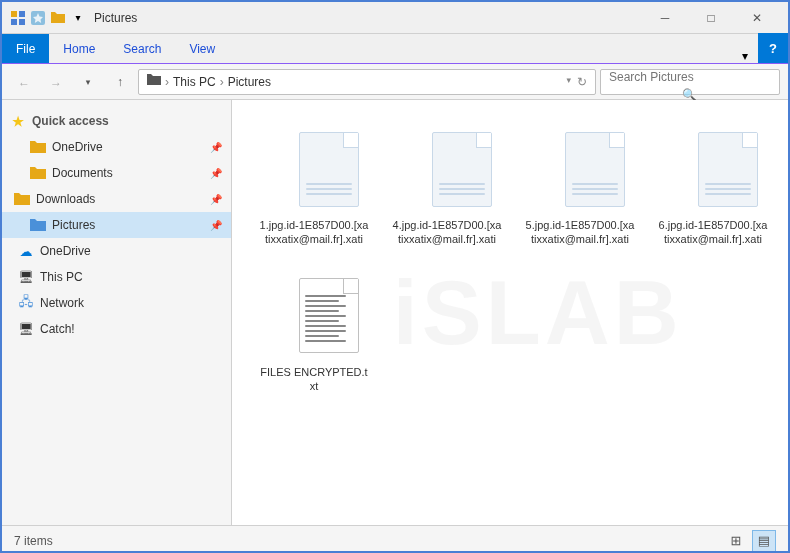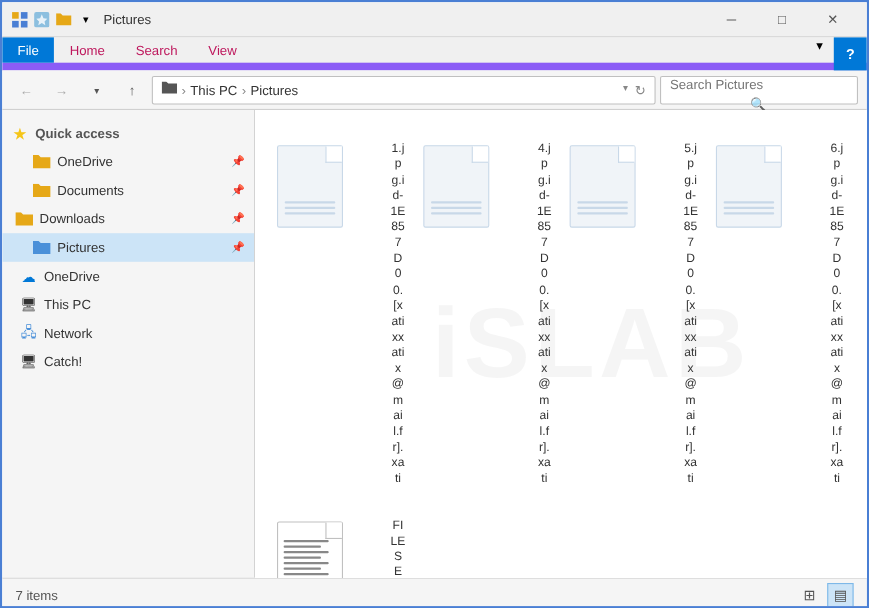--- a/index.html
+++ b/index.html
@@ -58,31 +58,31 @@
       justify-content: center;
       font-size: 12px;
       color: #555;
     }
 
     
     .menu-bar {
       background: #f0f0f0;
       height: 30px;
       display: flex;
-      align-items: flex-start;
-      border-bottom: 7px solid #8b5cf6;
+      align-items: flex-end;
+      border-bottom: 1px solid #8b5cf6;
     }
     .menu-tab {
       padding: 0 14px;
       height: 100%;
       display: flex;
       align-items: center;
       cursor: pointer;
       font-size: 12px;
-      color: #be185d;
+      color: #1d4ed8;
     }
     .menu-tab.active {
       background: #0078d7;
       color: #fff;
     }
     .menu-chevron {
       margin-left: auto;
       padding: 0 10px;
       display: flex;
       align-items: center;
@@ -225,26 +225,26 @@
       position: relative;
     }
     .file-grid {
       display: grid;
       grid-template-columns: repeat(4, 1fr);
       gap: 8px;
       padding: 16px;
     }
     .file-item {
       display: flex;
-      align-items: flex-start;
+      flex-direction: column;
+      align-items: flex-end;
       padding: 8px 4px;
       cursor: pointer;
       border-radius: 3px;
       min-width: 0;
-      gap: 43px;
     }
     .file-icon-container {
       width: 80px;
       height: 90px;
       display: flex;
       align-items: center;
       justify-content: center;
     }
     
     .doc-icon {

